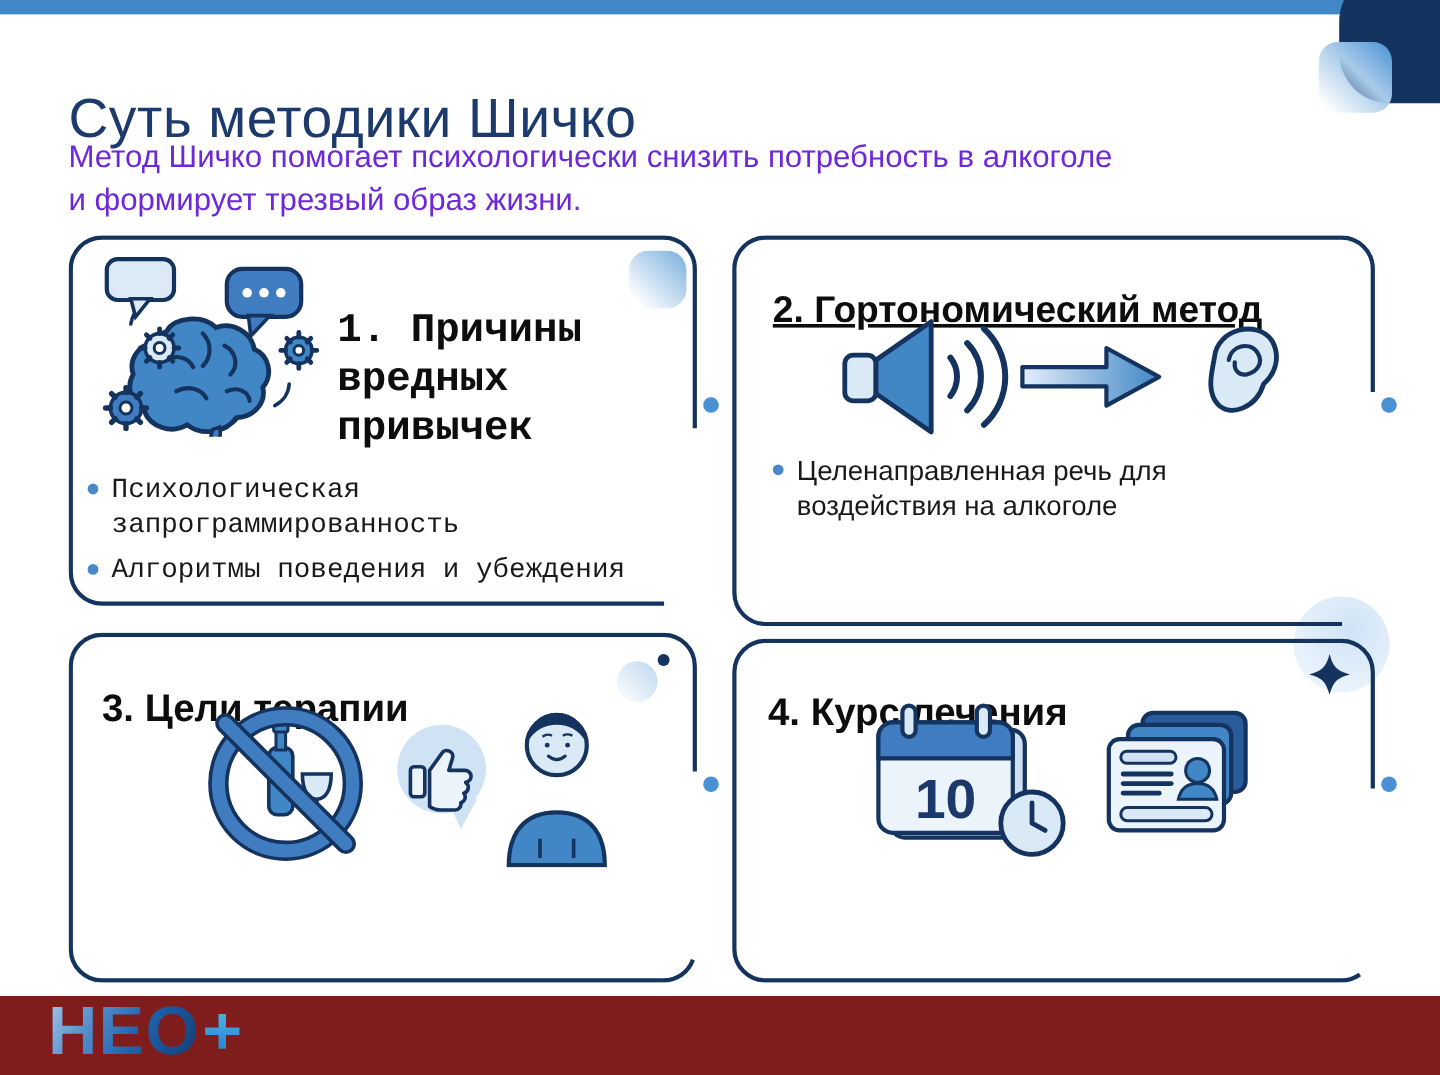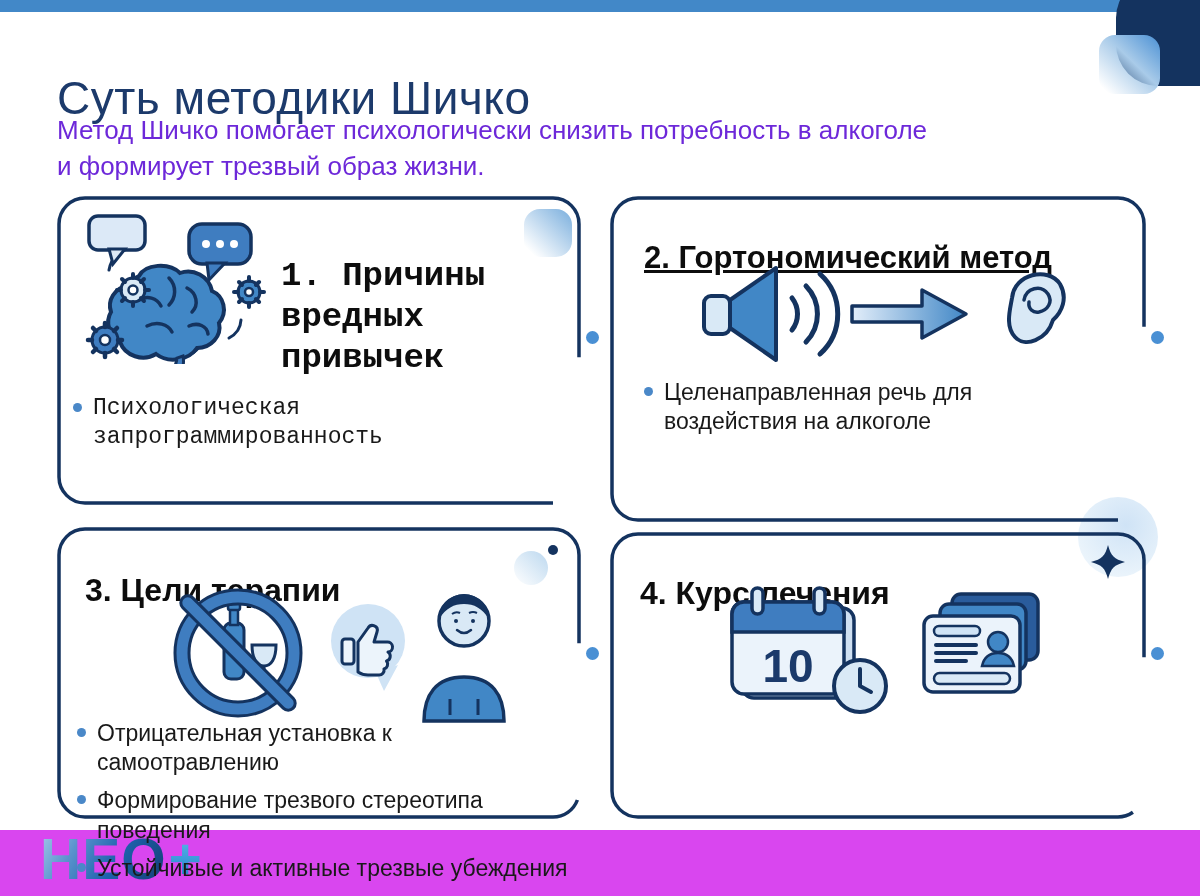--- a/index.html
+++ b/index.html
@@ -50,21 +50,21 @@
   .dot-d{left:1151px;top:647px;}
   .c3-navy-dot{position:absolute;left:548px;top:545px;width:10px;height:10px;border-radius:50%;background:#14335f;z-index:4;}
   .c3-grad-circle{position:absolute;left:514px;top:551px;width:34px;height:34px;border-radius:50%;
     background:linear-gradient(to bottom left,#bcd8ef,rgba(255,255,255,0));z-index:2;}
   .card1-grad-square{position:absolute;left:524px;top:209px;width:48px;height:48px;border-radius:16px;
     background:linear-gradient(to bottom left,#79aedd 0%,rgba(255,255,255,0) 88%);z-index:4;}
   .sparkle-circle{position:absolute;left:1078px;top:497px;width:80px;height:80px;border-radius:50%;
     background:radial-gradient(circle at 60% 35%,#cfe3f6 0%,#e9f3fb 70%,#f3f9fd 100%);z-index:2;}
   .sparkle-star{position:absolute;left:1088px;top:542px;z-index:4;}
 
-  .footer{position:absolute;left:0;top:830px;width:1200px;height:66px;background:#d946ef;}
+  .footer{position:absolute;left:0;top:830px;width:1200px;height:66px;background:#7f1d1d;}
   .logo{position:absolute;left:40px;top:-4px;font-size:57px;font-weight:800;letter-spacing:1px;}
   .logo .neo{background:linear-gradient(120deg,#a9cdeb 0%,#5a93cd 28%,#1e62ad 58%,#16457f 88%);
     -webkit-background-clip:text;background-clip:text;color:transparent;-webkit-text-fill-color:transparent;}
   .logo .plus{background:linear-gradient(180deg,#66c3f0 0%,#1a7bc9 90%);
     -webkit-background-clip:text;background-clip:text;color:transparent;-webkit-text-fill-color:transparent;margin-left:2px;}
 </style>
 </head>
 <body>
 
 <div class="topbar"></div>
@@ -153,20 +153,24 @@
       </g>
       <circle cx="24" cy="128" r="5" fill="#ffffff" stroke="#14335f" stroke-width="2.5"></circle>
     </g>
   </svg>
   <h2 class="card-title c1-title">1. Причины вредных привычек</h2>
   <div class="bullets c1-bullets">
     <div class="bullet">
         <span class="dot"></span>
         <span>Психологическая запрограммированность</span>
       </div>
+    <div class="bullet">
+        <span class="dot"></span>
+        <span>Алгоритмы поведения и убеждения</span>
+      </div>
   </div>
 </section>
 
 <section class="card card2">
   <svg class="border-svg" width="536" height="326" viewBox="0 0 536 326">
     <rect x="2" y="2" width="532" height="322" rx="26" fill="none" stroke="#14335f" stroke-width="3.5" pathLength="100" stroke-dasharray="37.5 12.5 150"></rect>
   </svg>
   <h2 class="card-title c2-title">2. Гортономический метод</h2>
   <svg class="icon-wrap c2-icon" width="400" height="120" viewBox="0 0 400 120">
     <defs>
@@ -226,34 +230,20 @@
       <circle cx="292" cy="38" r="25" fill="#d9e9f6" stroke="#14335f" stroke-width="3.5"></circle>
       <path d="M267,36 a25,25 0 0 1 50,0 c-7,-11 -15,-15 -25,-15 c-10,0 -18,4 -25,15 z" fill="#14335f"></path>
       <circle cx="284" cy="38" r="2" fill="#14335f"></circle>
         <circle cx="301" cy="38" r="2" fill="#14335f"></circle>
       <path d="M280,31 q4,-3 8,-1 M297,30 q4,-2 8,0" fill="none" stroke="#14335f" stroke-width="2"></path>
       <path d="M285,47 q7,6 14,0" fill="none" stroke="#14335f" stroke-width="2.5" stroke-linecap="round"></path>
       <path d="M252,138 c0,-26 12,-44 40,-44 c28,0 40,18 40,44 z" fill="#4187c6" stroke="#14335f" stroke-width="3.5"></path>
       <path d="M278,116 v16 M306,116 v16" stroke="#14335f" stroke-width="3"></path>
     </g>
   </svg>
-  <div class="bullets c3-bullets">
-    <div class="bullet">
-        <span class="dot"></span>
-        <span>Отрицательная установка к самоотравлению</span>
-      </div>
-    <div class="bullet">
-        <span class="dot"></span>
-        <span>Формирование трезвого стереотипа поведения</span>
-      </div>
-    <div class="bullet">
-        <span class="dot"></span>
-        <span>Устойчивые и активные трезвые убеждения</span>
-      </div>
-  </div>
 </section>
 
 <section class="card card4">
   <svg class="border-svg" width="536" height="287" viewBox="0 0 536 287">
     <rect x="2" y="2" width="532" height="283" rx="26" fill="none" stroke="#14335f" stroke-width="3.5" pathLength="100" stroke-dasharray="39 10 151"></rect>
   </svg>
   <h2 class="card-title c4-title">4. Курс лечения</h2>
   <svg class="icon-wrap c4-icon" width="330" height="140" viewBox="0 0 330 140">
     <g>
       <rect x="22" y="28" width="112" height="90" rx="12" fill="#cfe0f2" stroke="#14335f" stroke-width="3.5"></rect>

